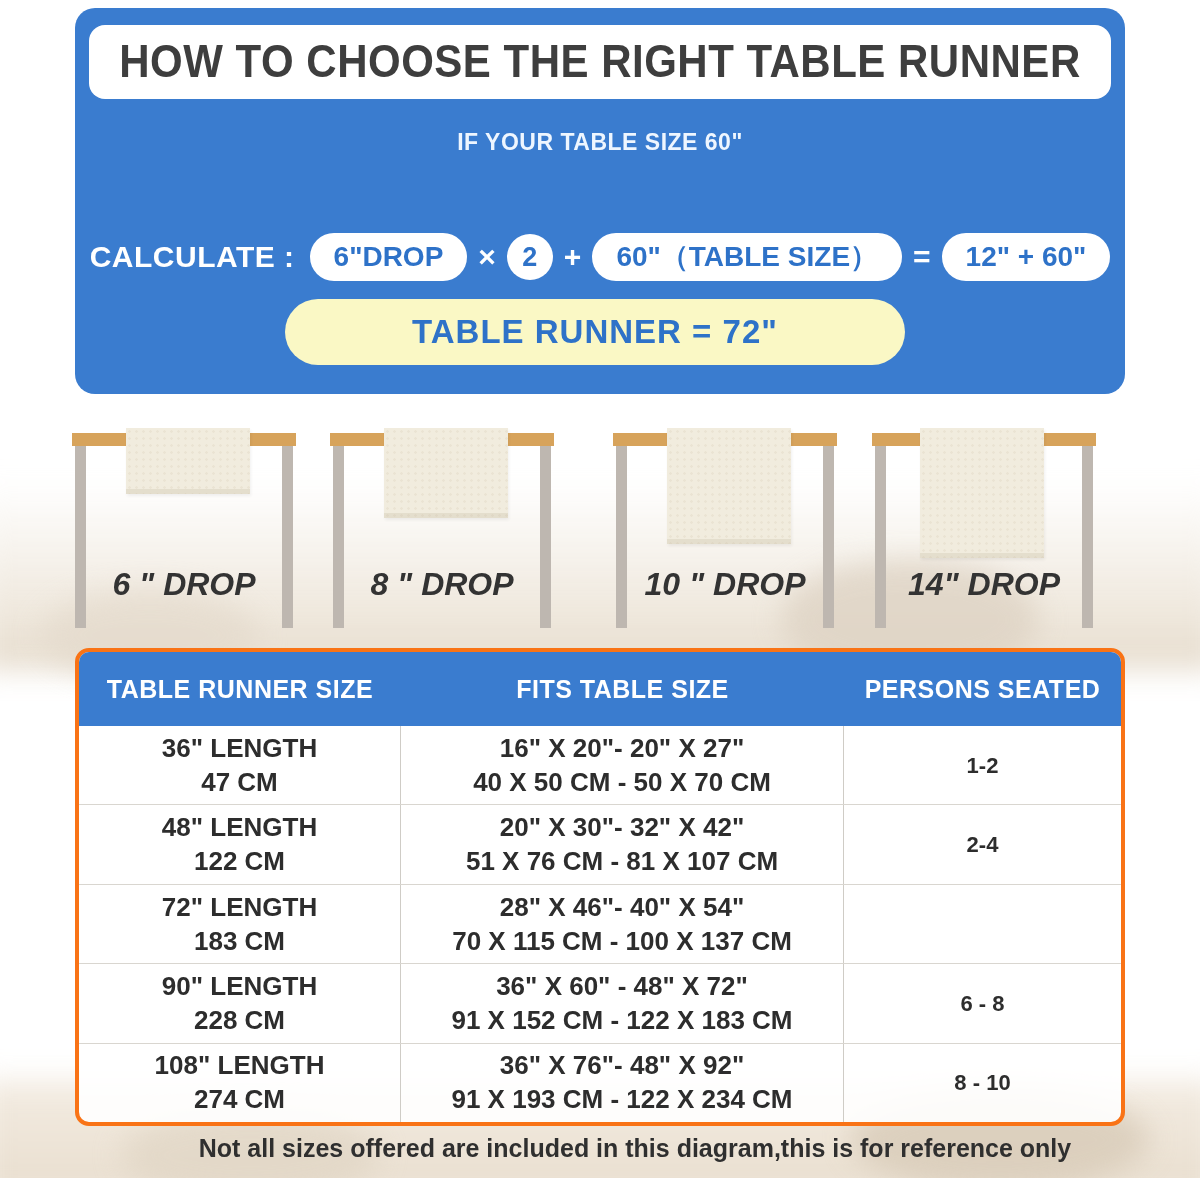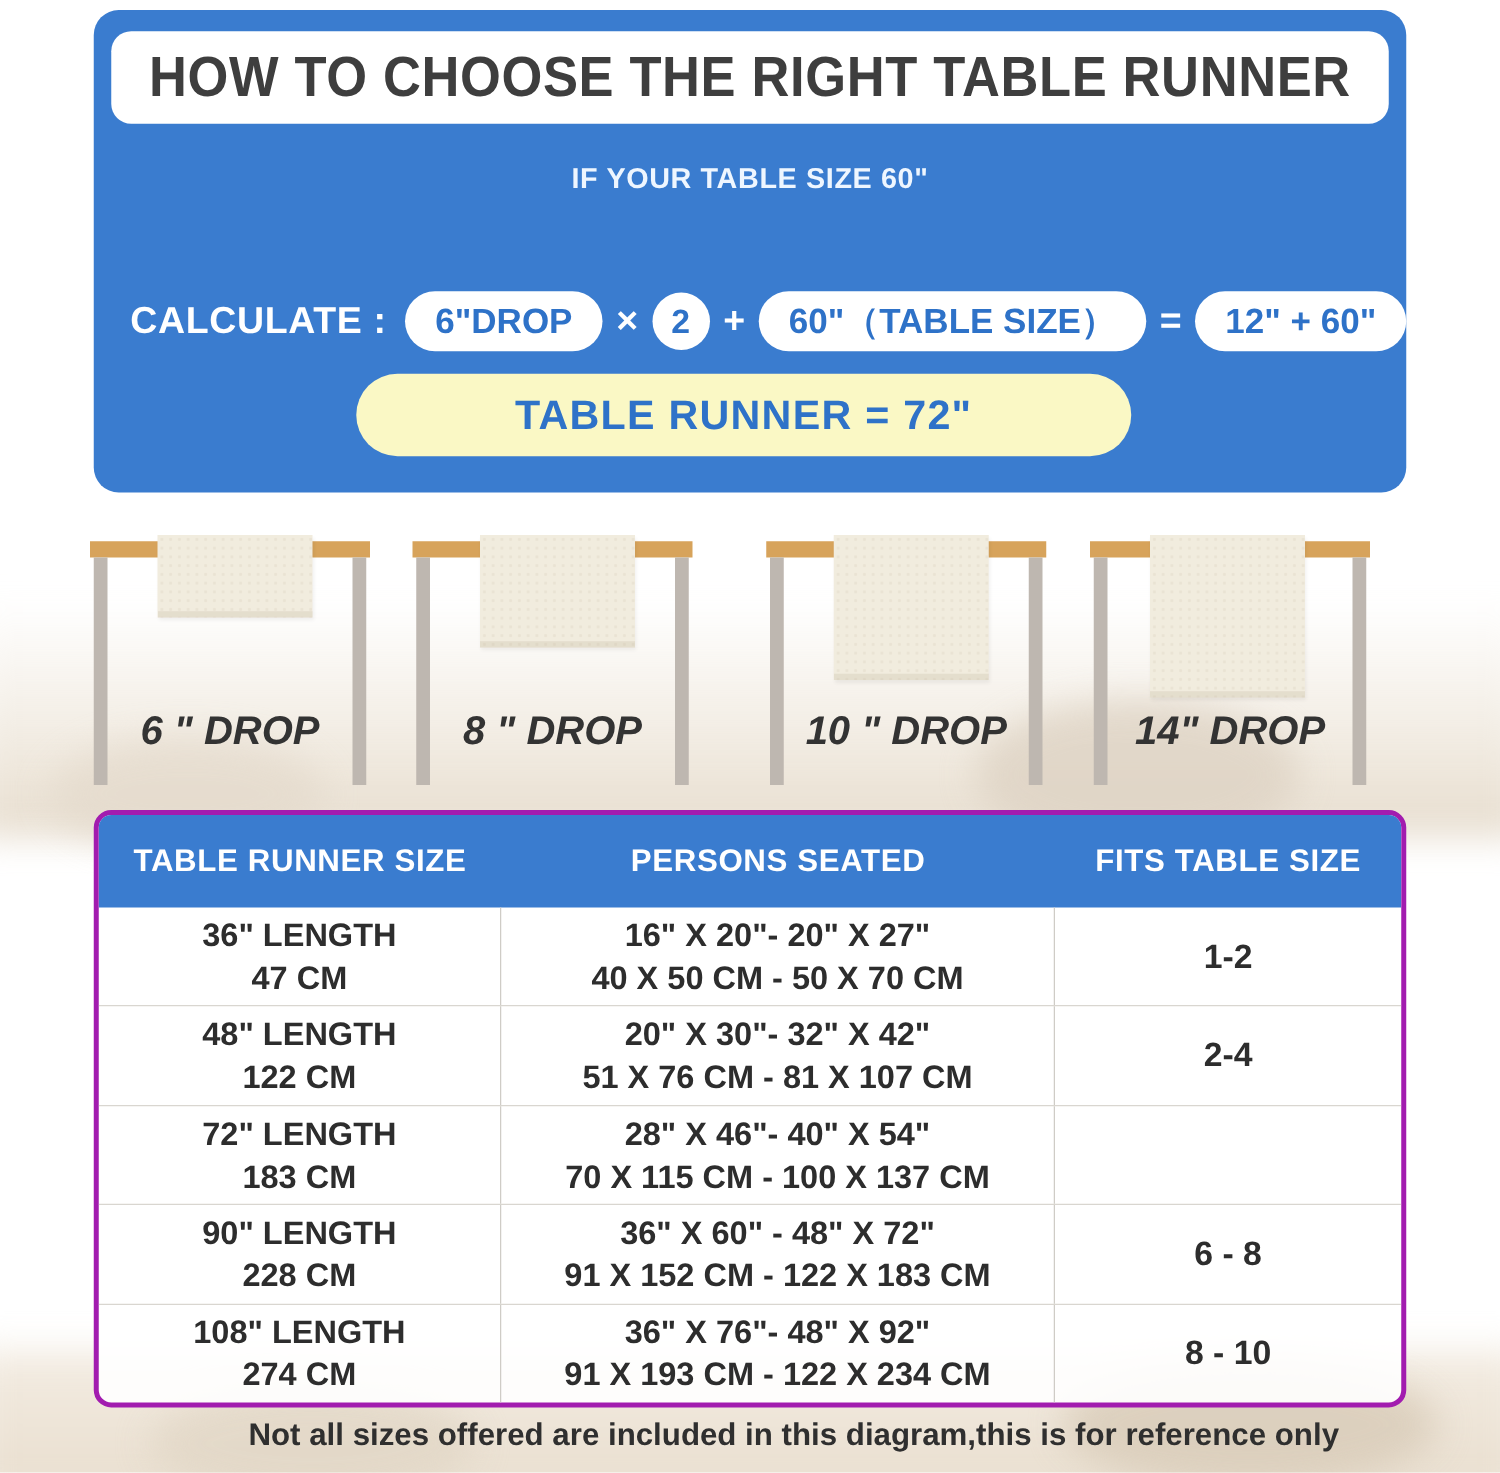--- a/index.html
+++ b/index.html
@@ -41,21 +41,21 @@
     font-size:42px; font-weight:bold; color:#3e3e3e; letter-spacing:.5px;
     transform:scaleY(1.08); white-space:nowrap;
   }
   .subtitle {
     position:absolute; left:0; top:116px; width:100%;
     text-align:center; color:#eef6ff; font-size:23px; font-weight:bold;
     line-height:37px; letter-spacing:.5px;
   }
   .calc-row {
     position:absolute; left:0; top:224px; width:100%; height:50px;
-    display:flex; align-items:center; justify-content:flex-end; gap:11px;
+    display:flex; align-items:center; justify-content:center; gap:11px;
   }
   .calc-label { color:#ffffff; font-size:30px; font-weight:bold; letter-spacing:.5px; margin-right:4px; }
   .pill {
     background:#ffffff; color:#2e72c8; font-weight:bold; font-size:28px;
     height:48px; border-radius:26px; padding:0 24px;
     display:flex; align-items:center; justify-content:center; white-space:nowrap;
   }
   .op { color:#ffffff; font-size:30px; font-weight:bold; }
   .circle {
     background:#ffffff; color:#2e72c8; font-weight:bold; font-size:27px;
@@ -90,21 +90,21 @@
   .drop-label {
     position:absolute; left:0; top:168px; width:100%;
     text-align:center; font-size:32px; font-weight:bold; font-style:italic;
     color:#333333; white-space:nowrap;
   }
 
   
   .size-panel {
     position:absolute; z-index:2;
     left:75px; top:648px; width:1050px; height:478px;
-    border:4px solid #a21caf; border-radius:14px;
+    border:4px solid #f97316; border-radius:14px;
     background:rgba(255,255,255,0.9);
     overflow:hidden;
     display:flex; flex-direction:column;
   }
   .size-header {
     height:74px; flex:0 0 74px; background:#3a7ccf;
     display:grid; grid-template-columns:322px 443px 277px;
     align-items:center;
   }
   .size-header div {
@@ -115,21 +115,21 @@
     flex:1; display:grid; grid-template-columns:322px 443px 277px;
     border-bottom:1px solid #d9d6d0;
   }
   .size-row:last-child { border-bottom:none; }
   .cell {
     display:flex; flex-direction:column; align-items:center; justify-content:center;
     gap:3px; color:#2d2d2d; font-weight:bold; line-height:31px;
   }
   .cell div { font-size:26px; white-space:nowrap; }
   .cell-1, .cell-2 { border-right:1px solid #cfccc6; }
-  .cell-3 div { font-size:27px; }
+  .cell-3 div { font-size:22px; }
 
   .footer-note {
     position:absolute; z-index:2; left:0; top:1134px; width:100%;
     text-align:center; font-size:25px; font-weight:bold; color:#2f2f2f;margin-left:35px;
   }
 </style>
 </head>
 <body>
 
 <div class="bg-blur bg-mid"></div>
@@ -186,22 +186,22 @@
     <div class="leg leg-l"></div>
     <div class="leg leg-r"></div>
     <div class="runner"></div>
     <div class="drop-label">14" DROP</div>
   </div>
 </div>
 
 <div class="size-panel">
   <div class="size-header">
     <div>TABLE RUNNER SIZE</div>
+    <div>FITS TABLE SIZE</div>
     <div>PERSONS SEATED</div>
-    <div>FITS TABLE SIZE</div>
   </div>
   <div class="size-body">
     <div class="size-row">
       <div class="cell cell-1">
         <div>36" LENGTH</div>
         <div>47 CM</div>
       </div>
       <div class="cell cell-2">
         <div>16" X 20"- 20" X 27"</div>
         <div>40 X 50 CM - 50 X 70 CM</div>

